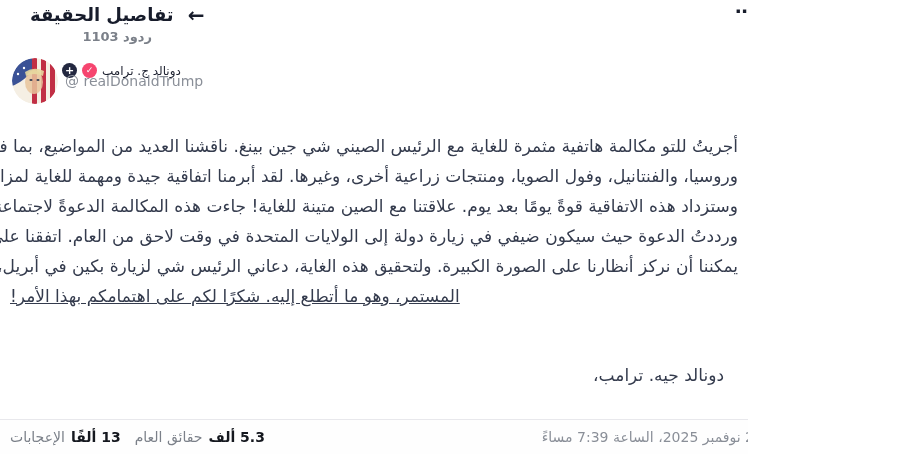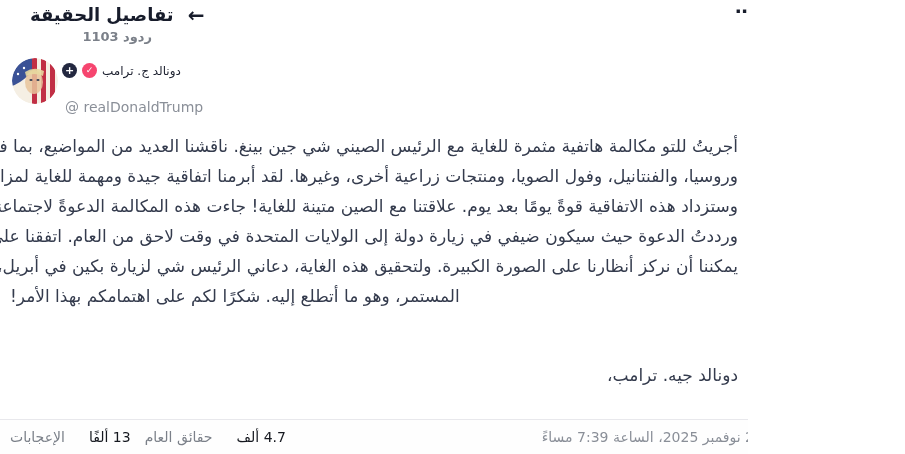--- a/index.html
+++ b/index.html
@@ -19,40 +19,40 @@
     position:absolute; top:0px; right:-7px; font-size:19px; font-weight:bold;
     color:#171c2b; letter-spacing:1px; cursor:pointer;
   }
   
   .avatar { position:absolute; left:12px; top:58px; width:46px; height:46px; border-radius:50%; overflow:hidden; cursor:pointer; }
   .name-row { position:absolute; left:62px; top:63px; display:flex; align-items:center; gap:5px; }
   .badge { width:15px; height:15px; border-radius:50%; display:flex; align-items:center; justify-content:center; color:#fff; flex:0 0 auto; }
   .badge-plus { background:#232840; font-size:11px; font-weight:bold; line-height:1; cursor:pointer; }
   .badge-verified { background:#f6456f; font-size:9px; font-weight:bold; line-height:1; }
   .display-name { font-size:12px; font-weight:normal; color:#1b1f2e; direction:rtl; cursor:pointer; }
-  .handle { position:absolute; left:65px; top:99px; font-size:14px; color:#8a8f98; direction:ltr; cursor:pointer; }
+  .handle { position:absolute; left:65px; top:73px; font-size:14px; color:#8a8f98; direction:ltr; cursor:pointer; }
   
   .post-body { position:absolute; left:10px; right:10px; top:131px; }
   .post-line {
     direction:rtl; text-align:left; font-size:17px; line-height:30px;
     color:#343b4d; white-space:nowrap;
   }
-  .post-line:last-child { text-align:left; }
-  .signature { position:absolute; right:10px; top:360px; direction:rtl; text-align:right; }
+  .post-line:last-child { text-align:left;text-decoration:underline; }
+  .signature { position:absolute; right:24px; top:360px; direction:rtl; text-align:right; }
   .signature-line { font-size:17px; line-height:30px; color:#343b4d; }
   
   .stats-bar {
     position:absolute; left:0; right:0; bottom:0; height:35px;
     border-top:1px solid #e8e8ec; background:#fefefe;
     display:flex; align-items:center;
   }
   .stats-left { position:absolute; left:10px; display:flex; align-items:center; gap:14px; }
-  .stat-group { display:flex; align-items:center; gap:24px; }
+  .stat-group { display:flex; align-items:center; gap:6px; }
   .stat-label { font-size:14px; color:#7b8089; direction:rtl; }
-  .stat-value { font-size:14px; font-weight:normal; color:#15181f; direction:rtl; cursor:pointer; }
+  .stat-value { font-size:14px; font-weight:bold; color:#15181f; direction:rtl; cursor:pointer; }
   .timestamp { position:absolute; right:-6px; font-size:14px; color:#8a8f98; direction:rtl; white-space:nowrap; }
 </style>
 </head>
 <body>
 
 <div class="page">
 
   <div class="header">
     <div class="header-top">
       <div class="page-title">تفاصيل الحقيقة</div>
@@ -105,19 +105,19 @@
   </div>
 
   <div class="stats-bar">
     <div class="stats-left">
       <div class="stat-group">
         <span class="stat-label">الإعجابات</span>
         <span class="stat-value">13 ألفًا</span>
       </div>
       <div class="stat-group">
         <span class="stat-label">حقائق العام</span>
-        <span class="stat-value">4.7 ألف</span>
+        <span class="stat-value">5.3 ألف</span>
       </div>
     </div>
     <div class="timestamp">2 نوفمبر 2025، الساعة 7:39 مساءً</div>
   </div>
 
 </div>
 
 </body></html>

